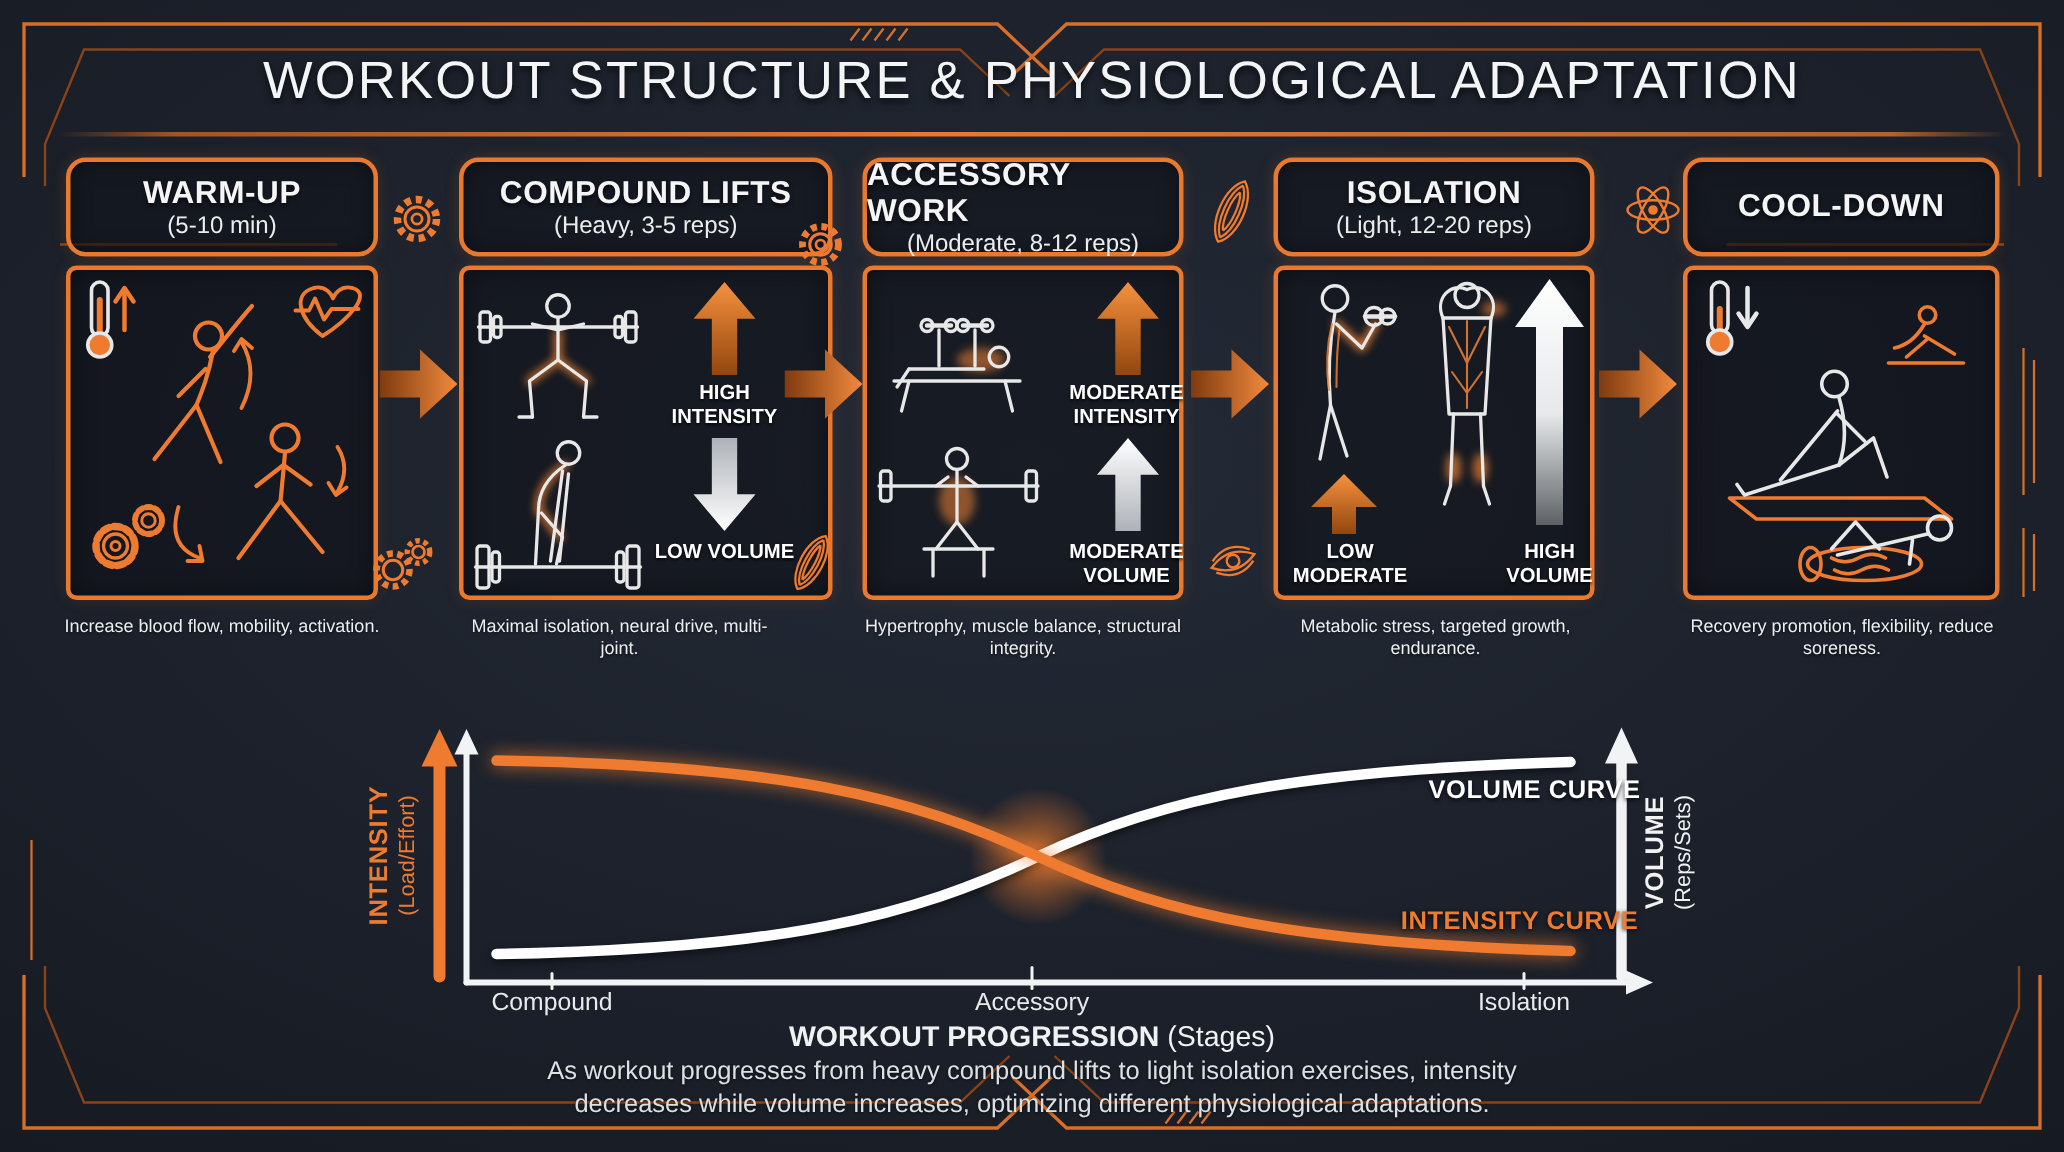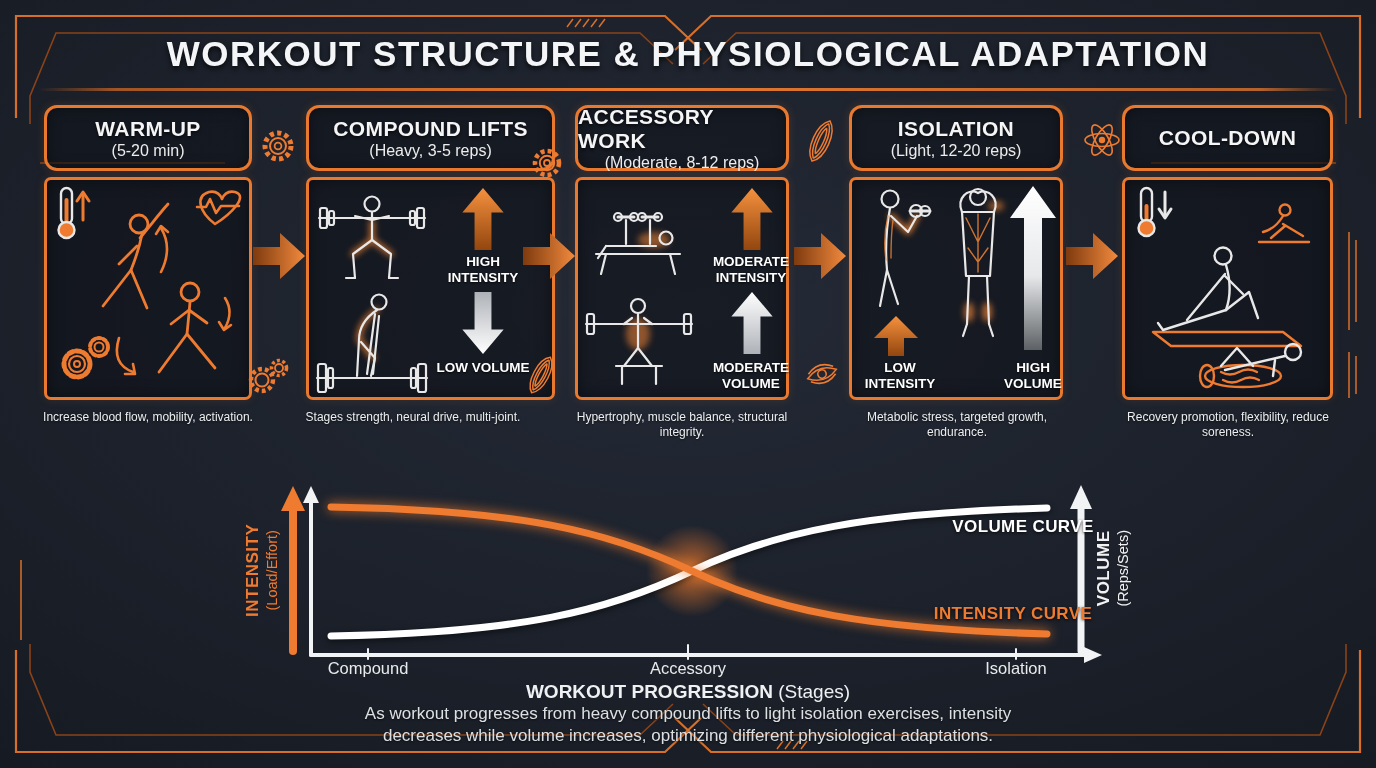--- a/index.html
+++ b/index.html
@@ -1,21 +1,21 @@
 <!DOCTYPE html>
 <html><head>
 <meta charset="utf-8">
 <style>
   html,body{margin:0;padding:0;background:#10131a;}
   #stage{position:relative;width:1376px;height:768px;overflow:hidden;
     font-family:"Liberation Sans",sans-serif;color:#f2f2f2;
     background:radial-gradient(ellipse 1100px 600px at 50% 40%, #242a36 0%, #1c212b 55%, #161a22 100%);}
   .abs{position:absolute;}
   
-  #main-title{top:34px;left:0;width:100%;text-align:center;font-size:35px;font-weight:bold;
+  #main-title{top:34px;left:0;width:100%;text-align:center;font-size:35px;font-weight:normal;
     letter-spacing:1.5px;color:#f4f5f6;text-shadow:0 3px 5px rgba(0,0,0,.65);}
   #title-underline{top:88px;left:38px;width:1300px;height:3px;
     background:linear-gradient(90deg,rgba(233,121,46,0),rgba(195,98,35,.8) 6%,#e9792e 45%,#b express 60%,rgba(233,121,46,.75) 94%,rgba(233,121,46,0));
     background:linear-gradient(90deg,rgba(233,121,46,0),rgba(195,98,35,.8) 6%,#e9792e 45%,rgba(233,121,46,.75) 94%,rgba(233,121,46,0));}
   
   .card{top:105px;height:295px;}
   .card-header{height:60px;border:3px solid #e9792e;border-radius:13px;
     background:rgba(14,18,26,.55);display:flex;flex-direction:column;align-items:center;justify-content:center;
     box-shadow:0 0 10px rgba(233,121,46,.18), inset 0 0 14px rgba(0,0,0,.4);}
   .card-title{font-size:21px;font-weight:bold;color:#f5f5f5;letter-spacing:.4px;text-shadow:0 2px 3px rgba(0,0,0,.6);}
@@ -105,21 +105,21 @@
       <path d="M21 560 V640"></path>
     </g>
   </svg>
 
   <div class="abs" id="main-title">WORKOUT STRUCTURE &amp; PHYSIOLOGICAL ADAPTATION</div>
   <div class="abs" id="title-underline"></div>
 
   <div class="abs card" style="left:44px;width:208px;text-align:right;">
     <div class="card-header">
       <div class="card-title">WARM-UP</div>
-      <div class="card-sub">(5-20 min)</div>
+      <div class="card-sub">(5-10 min)</div>
     </div>
     <div class="card-body">
       <svg class="abs" style="left:0;top:0" width="202" height="211" viewBox="0 0 202 211" fill="none" stroke-linecap="round" stroke-linejoin="round">
 
         <g>
           <rect x="14" y="8" width="11" height="36" rx="5.5" stroke="#e8e8e8" stroke-width="2.4"></rect>
           <line x1="19.5" y1="20" x2="19.5" y2="44" stroke="#ef7b30" stroke-width="4"></line>
           <circle cx="19.5" cy="50" r="8" fill="#ef7b30" stroke="#e8e8e8" stroke-width="2.4"></circle>
           <g stroke="#ef7b30" stroke-width="3">
               <line x1="36" y1="40" x2="36" y2="14"></line>
@@ -309,21 +309,21 @@
         <g stroke="#f08434" stroke-width="1.4" opacity=".85">
           <path d="M42 30 V88 M30 34 L42 58 M54 34 L42 58 M32 64 L42 78 M52 64 L42 78"></path>
         </g>
       </svg>
       <svg class="abs" style="left:158px;top:6px" width="46" height="164" viewBox="0 0 46 164">
         <polygon points="23,0 46,32 32,32 32,164 14,164 14,32 0,32" fill="url(#gWhTall)"></polygon>
       </svg>
       <svg class="abs" style="left:22px;top:136px" width="44" height="40" viewBox="0 0 44 40">
         <polygon points="22,0 44,22 30,22 30,40 14,40 14,22 0,22" fill="url(#gOrUp)"></polygon>
       </svg>
-      <div class="stage-label" style="left:2px;top:180px;width:92px;">LOW INTENSITY</div>
+      <div class="stage-label" style="left:2px;top:180px;width:92px;">LOW MODERATE</div>
       <div class="stage-label" style="left:146px;top:180px;width:70px;">HIGH VOLUME</div>
     </div>
   </div>
 
   <div class="abs card" style="left:1122px;width:211px;">
     <div class="card-header">
       <div class="card-title">COOL-DOWN</div>
 
     </div>
     <div class="card-body">
@@ -427,21 +427,21 @@
     </g>
   </svg>
   <svg class="abs" style="left:1080px;top:118px" width="44" height="44" viewBox="-22 -22 44 44" fill="none" stroke="#ef7b30" stroke-width="1.6">
     <ellipse rx="17" ry="6.5"></ellipse>
     <ellipse rx="17" ry="6.5" transform="rotate(60)"></ellipse>
     <ellipse rx="17" ry="6.5" transform="rotate(120)"></ellipse>
     <circle r="2.4" fill="#ef7b30"></circle>
   </svg>
 
   <div class="abs desc" style="left:28px;width:240px;">Increase blood flow, mobility, activation.</div>
-  <div class="abs desc" style="left:305px;width:216px;">Stages strength, neural drive, multi-joint.</div>
+  <div class="abs desc" style="left:305px;width:216px;">Maximal isolation, neural drive, multi-joint.</div>
   <div class="abs desc" style="left:845px;width:224px;">Metabolic stress, targeted growth, endurance.</div>
   <div class="abs desc" style="left:562px;width:240px;">Hypertrophy, muscle balance, structural integrity.</div>
   <div class="abs desc" style="left:1110px;width:236px;">Recovery promotion, flexibility, reduce soreness.</div>
 
 
   <svg class="abs" style="left:0;top:0" width="1376" height="768" viewBox="0 0 1376 768" fill="none">
 
     <circle cx="692" cy="571" r="46" fill="url(#gGlow)"></circle>
 
     <g stroke="#f2f3f4" stroke-width="4" stroke-linecap="round">

